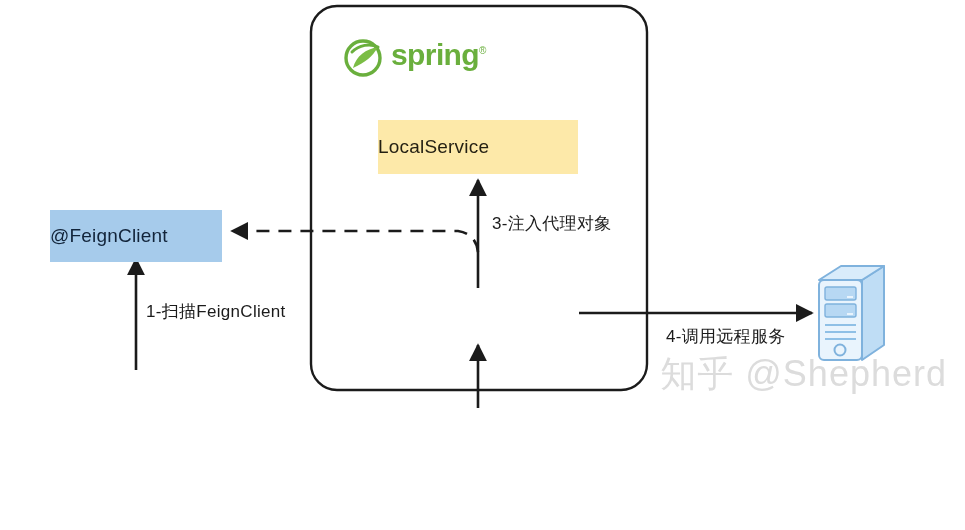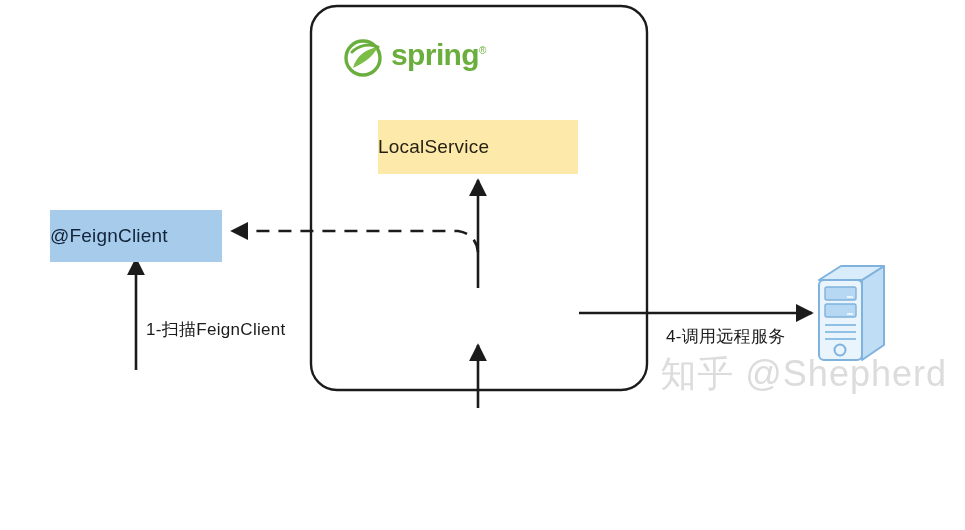--- a/index.html
+++ b/index.html
@@ -143,21 +143,22 @@
   <div class="node-box node-blue" style="left:50px; top:210px; width:172px; height:52px;">
     <span>@FeignClient</span>
   </div>
 
 
   <div class="node-box node-yellow" style="left:378px; top:120px; width:200px; height:54px;">
     <span>LocalService</span>
   </div>
 
 
-  <div class="edge-label" style="left:146px; top:318px;">1-扫描FeignClient</div>
+  <div class="edge-label" style="left:146px; top:300px;">1-扫描FeignClient</div>
 
 
+  <div class="edge-label" style="left:492px; top:212px;">3-注入代理对象</div>
 
   <div class="edge-label" style="left:666px; top:325px;">4-调用远程服务</div>
 
   <div class="watermark">知乎 @Shepherd</div>
 
 </div>
 
 </body></html>

